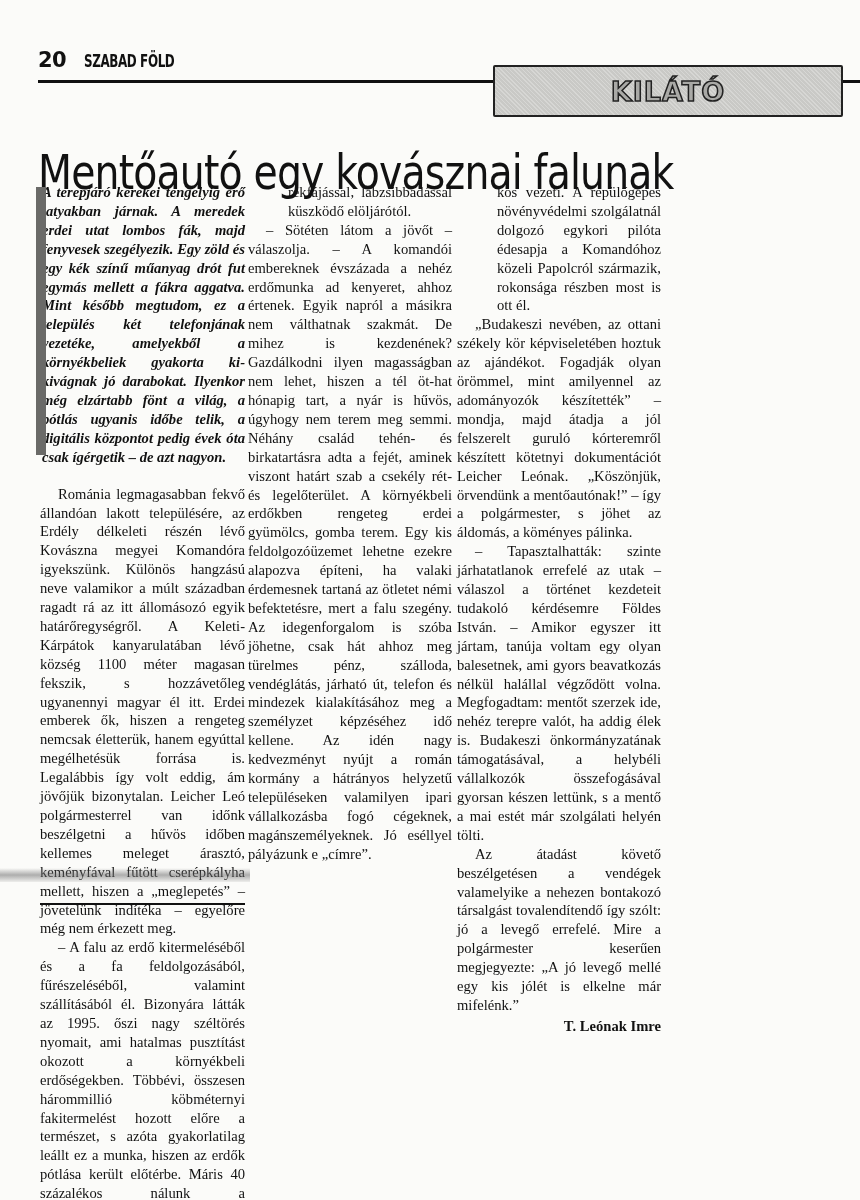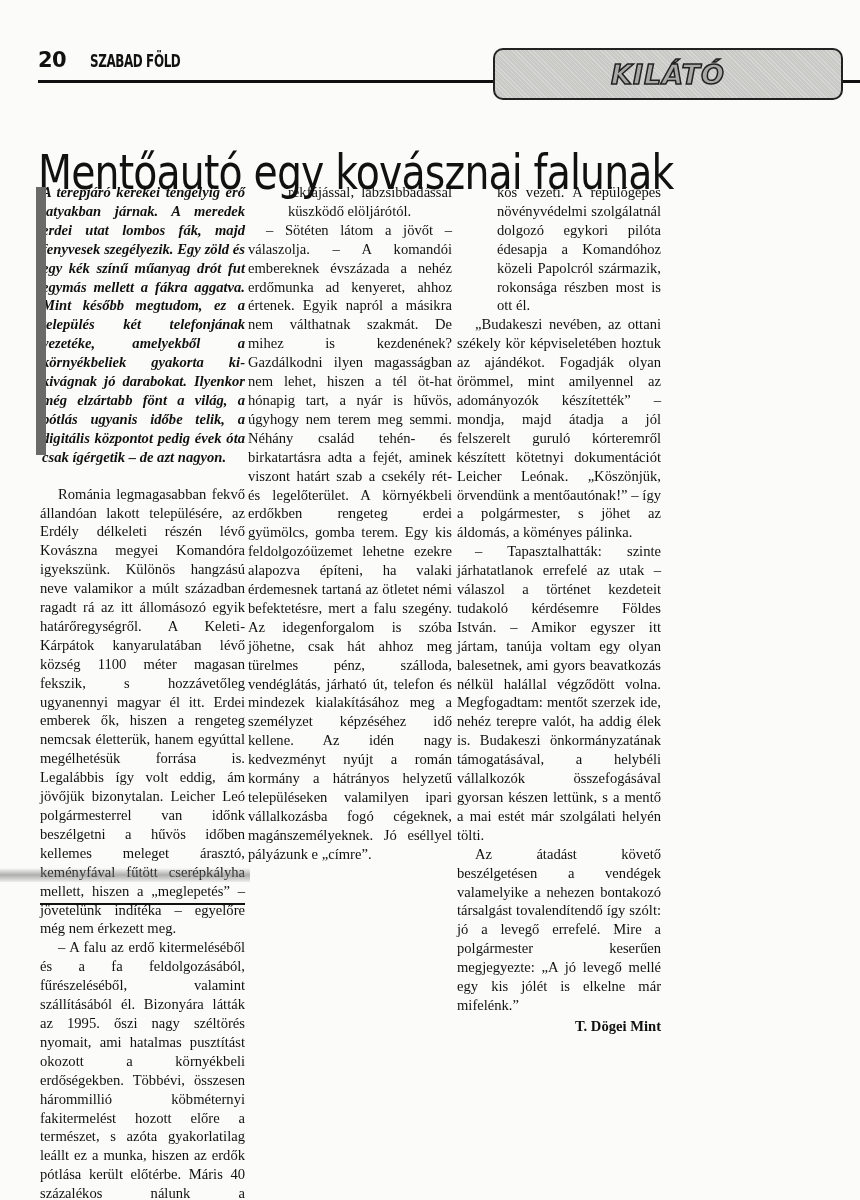--- a/index.html
+++ b/index.html
@@ -9,34 +9,34 @@
     font-family:"Liberation Serif", serif;
     color:#111;
     position:relative;
   }
   .masthead {
     position:absolute; left:38px; top:48px;
     font-family:"DejaVu Sans", sans-serif;
     font-weight:bold; font-size:21px; letter-spacing:-0.5px;
     color:#111;
   }
-  .masthead .num { margin-right:24px; }
+  .masthead .num { margin-right:18px; }
   .masthead .paper { font-size:17px; font-stretch:condensed; transform:scaleX(0.78); display:inline-block; transform-origin:left center; }
   .rule-left {
     position:absolute; left:38px; top:80px; width:462px; height:3px; background:#111;
   }
   .rule-right {
     position:absolute; left:838px; top:80px; width:22px; height:3px; background:#111;
   }
   .section-box {
-    position:absolute; left:493px; top:48px; width:346px; height:48px;
-    border:2px solid #222; border-radius:10px;
+    position:absolute; left:493px; top:65px; width:346px; height:48px;
+    border:2px solid #222; border-radius:2px;
     background:#c9c9c6;
     background-image:repeating-linear-gradient(45deg, rgba(255,255,255,0.25) 0 1px, transparent 1px 3px);
-    display:flex; align-items:center; justify-content:center;font-style:italic;
+    display:flex; align-items:center; justify-content:center;
   }
   .section-box span {
     font-family:"DejaVu Sans", sans-serif; font-weight:bold;
     font-size:27px; letter-spacing:1px;
     color:#a9a9a6;
     -webkit-text-stroke:1.5px #222;
   }
   .headline {
     position:absolute; left:38px; top:112px;
     font-family:"DejaVu Sans", sans-serif;
@@ -105,17 +105,17 @@
 <div class="col col2">
   <p class="noindent">rékfájással, lábzsibbadással küszködő elöljárótól.</p>
   <p>– Sötéten látom a jövőt – válaszolja. – A komandói embereknek évszázada a nehéz erdőmunka ad kenyeret, ahhoz értenek. Egyik napról a másikra nem válthatnak szakmát. De mihez is kezdenének? Gazdálkodni ilyen magasságban nem lehet, hiszen a tél öt-hat hónapig tart, a nyár is hűvös, úgyhogy nem terem meg semmi. Néhány család tehén- és birkatartásra adta a fejét, aminek viszont határt szab a csekély rét- és legelőterület. A környékbeli erdőkben rengeteg erdei gyümölcs, gomba terem. Egy kis feldolgozóüzemet lehetne ezekre alapozva építeni, ha valaki érdemesnek tartaná az ötletet némi befektetésre, mert a falu szegény. Az idegenforgalom is szóba jöhetne, csak hát ahhoz meg türelmes pénz, szálloda, vendéglátás, járható út, telefon és mindezek kialakításához meg a személyzet képzéséhez idő kellene. Az idén nagy kedvezményt nyújt a román kormány a hátrányos helyzetű településeken valamilyen ipari vállalkozásba fogó cégeknek, magánszemélyeknek. Jó eséllyel pályázunk e „címre”.</p>
 </div>
 
 <div class="col col3">
   <p class="noindent">kos vezeti. A repülőgépes növényvédelmi szolgálatnál dolgozó egykori pilóta édesapja a Komandóhoz közeli Papolcról származik, rokonsága részben most is ott él.</p>
   <p>„Budakeszi nevében, az ottani székely kör képviseletében hoztuk az ajándékot. Fogadják olyan örömmel, mint amilyennel az adományozók készítették” – mondja, majd átadja a jól felszerelt guruló kórteremről készített kötetnyi dokumentációt Leicher Leónak. „Köszönjük, örvendünk a mentőautónak!” – így a polgármester, s jöhet az áldomás, a köményes pálinka.</p>
   <p>– Tapasztalhatták: szinte járhatatlanok errefelé az utak – válaszol a történet kezdeteit tudakoló kérdésemre Földes István. – Amikor egyszer itt jártam, tanúja voltam egy olyan balesetnek, ami gyors beavatkozás nélkül halállal végződött volna. Megfogadtam: mentőt szerzek ide, nehéz terepre valót, ha addig élek is. Budakeszi önkormányzatának támogatásával, a helybéli vállalkozók összefogásával gyorsan készen lettünk, s a mentő a mai estét már szolgálati helyén tölti.</p>
   <p>Az átadást követő beszélgetésen a vendégek valamelyike a nehezen bontakozó társalgást tovalendítendő így szólt: jó a levegő errefelé. Mire a polgármester keserűen megjegyezte: „A jó levegő mellé egy kis jólét is elkelne már mifelénk.”</p>
-  <div class="byline">T. Dögei Mint</div>
+  <div class="byline">T. Leónak Imre</div>
 </div>
 
 <div class="fold"></div>
 <div class="fold-line"></div>
 
 </body></html>

